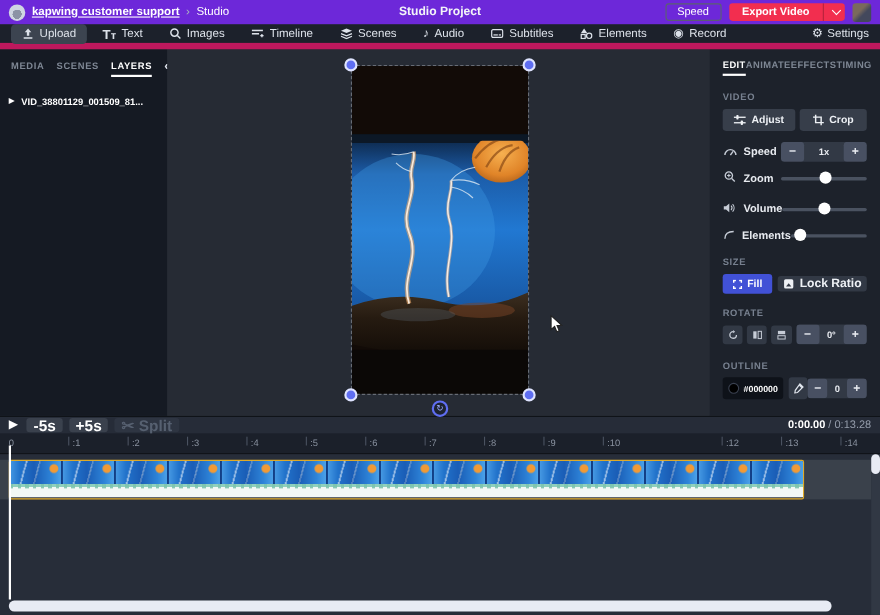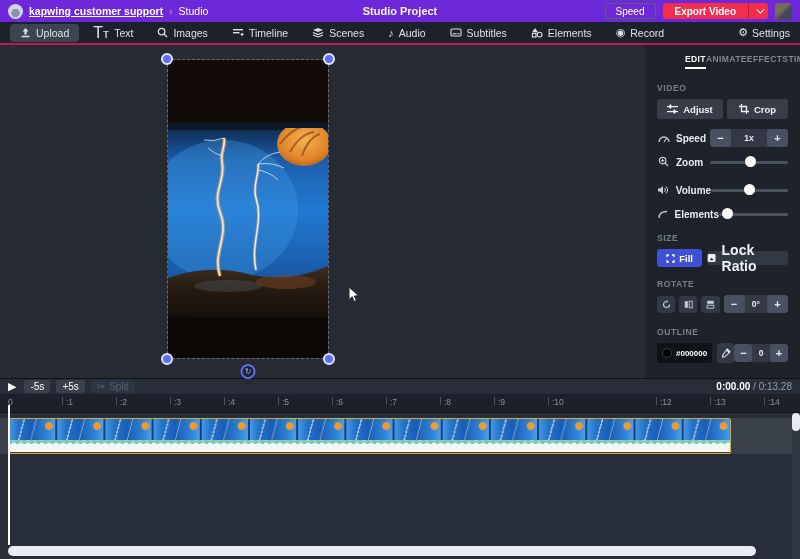--- a/index.html
+++ b/index.html
@@ -16,25 +16,25 @@
   .proj-title { position:absolute; left:50%; transform:translateX(-50%); font-size:11px; font-weight:bold; color:#f2f4f8; }
   .topbar-right { margin-left:auto; display:flex; align-items:center; gap:7px; }
   .btn-share { height:16px; padding:0 10px; font-size:10px; color:#fff; background:transparent; border:1px solid #5a6270; border-radius:3px; display:flex; align-items:center; }
   .btn-export { height:16px; display:flex; align-items:stretch; background:#f22e4f; border-radius:3px; overflow:hidden; }
   .btn-export .lbl { padding:0 12px; font-size:10px; font-weight:bold; color:#fff; display:flex; align-items:center; }
   .btn-export .chev { width:20px; border-left:1px solid rgba(0,0,0,.25); display:flex; align-items:center; justify-content:center; }
   .chev-down { width:6px; height:6px; border-right:1.5px solid #fff; border-bottom:1.5px solid #fff; transform:rotate(45deg) translateY(-2px); }
   .user-avatar { width:17px; height:17px; border-radius:3px; background:linear-gradient(135deg,#7a6a5c 0 40%,#43485c 60%); }
 
   
-  .menubar { height:23px; background:#1c212b; border-bottom:2px solid #be185d; display:flex; align-items:center; padding:0 10px; gap:4px; }
+  .menubar { height:23px; background:#1c212b; border-bottom:6px solid #be185d; display:flex; align-items:center; padding:0 10px; gap:4px; }
   .menu-item { display:flex; align-items:center; gap:5px; font-size:10.5px; color:#dde2ea; padding:3px 10px; border-radius:4px; white-space:nowrap; }
   .menu-item.active { background:#3c4450; }
   .menu-item svg { display:block; }
-  .micon-txt { font-weight:normal; font-size:16px; letter-spacing:0; color:#dde2ea; }
+  .micon-txt { font-weight:bold; font-size:12px; letter-spacing:0; color:#dde2ea; }
   .menu-settings { margin-left:auto; display:flex; align-items:center; gap:4px; font-size:10.5px; color:#dde2ea; }
   .gear { font-size:11px; }
 
   
   .main { display:flex; height:333px; }
   .sidebar { width:152px; background:#151a23; flex:0 0 auto; }
   .side-head { display:flex; align-items:center; gap:11px; padding:9px 8px 7px 10px; }
   .side-tab { font-size:8.5px; letter-spacing:.6px; color:#7e8794; font-weight:bold; position:relative; }
   .side-tab.active { color:#fff; }
   .side-tab.active:after { content:""; position:absolute; left:0; right:0; bottom:-5px; height:2px; background:#fff; }
@@ -46,51 +46,51 @@
   .canvas { flex:1; position:relative; background:#262b34; }
   .stage { position:absolute; left:168px; top:15px; width:160px; height:298px; outline:1px dashed rgba(200,205,215,.4); }
   .stage svg.vid { display:block; }
   .handle { position:absolute; width:12px; height:12px; border-radius:50%; background:#5f6ef2; border:2px solid #dfe4ff; }
   .h-tl { left:-7px; top:-7px; } .h-tr { right:-7px; top:-7px; }
   .h-bl { left:-7px; bottom:-7px; } .h-br { right:-7px; bottom:-7px; }
   .rotate-handle { position:absolute; left:50%; bottom:-21px; transform:translateX(-50%); width:15px; height:15px; border-radius:50%; background:#1d2331; border:2px solid #5f6ef2; color:#9fadff; font-size:8px; display:flex; align-items:center; justify-content:center; line-height:1; }
   .cursor { position:absolute; left:348px; top:241px; }
 
   .inspector { width:155px; background:#1d222b; flex:0 0 auto; padding:0 12px; overflow:hidden; }
-  .insp-tabs { display:flex; padding-top:9px;margin-left:28px; }
+  .insp-tabs { display:flex; padding-top:9px; }
   .insp-tab { font-size:8.5px; letter-spacing:.4px; font-weight:bold; color:#7e8794; position:relative; padding-bottom:5px; }
   .insp-tab.active { color:#fff; }
   .insp-tab.active:after { content:""; position:absolute; left:0; right:0; bottom:0; height:2px; background:#fff; }
   .sec-label { font-size:8.5px; letter-spacing:.6px; color:#77808f; font-weight:bold; }
   .mt14{margin-top:14px;} .mt12{margin-top:12px;} .mt10{margin-top:10px;} .mt6{margin-top:6px;}
   .row { display:flex; align-items:center; }
   .btn2 { height:20px; background:#373e4a; border-radius:3px; color:#eef1f5; font-size:9.5px; font-weight:bold; display:flex; align-items:center; justify-content:center; gap:5px; }
   .btn-adjust { width:66px; } .btn-crop { width:61px; margin-left:4px; }
   .ctl-label { font-size:10px; color:#e8ebf0; font-weight:bold; margin-left:6px; }
   .ctl-icon { width:13px; text-align:center; color:#c6ccd6; }
   .grp { margin-left:auto; width:78px; height:18px; background:#323945; border-radius:3px; display:flex; align-items:center; overflow:hidden; }
   .grp .pm { width:21px; height:18px; background:#485062; color:#e8ebf0; font-size:11px; font-weight:bold; display:flex; align-items:center; justify-content:center; border-radius:3px; }
   .grp .val { flex:1; text-align:center; font-size:8.5px; font-weight:bold; color:#e8ebf0; }
   .slider { margin-left:auto; width:78px; height:12px; position:relative; }
   .slider .track { position:absolute; left:0; right:0; top:5px; height:3px; border-radius:2px; background:#4a5260; }
   .slider .knob { position:absolute; top:0; width:11px; height:11px; border-radius:50%; background:#fff; }
   .btn-fill { width:46px; height:18px; background:#4151d6; border-radius:3px; color:#fff; font-size:9.5px; font-weight:bold; display:flex; align-items:center; justify-content:center; gap:4px; }
-  .btn-lock { width:82px; height:14px; margin-left:5px; background:#323945; border-radius:3px; color:#eef1f5; font-size:14px; font-weight:bold; display:flex; align-items:center; justify-content:center; gap:5px; }
+  .btn-lock { width:82px; height:14px; margin-left:5px; background:#323945; border-radius:3px; color:#eef1f5; font-size:11px; font-weight:bold; display:flex; align-items:center; justify-content:center; gap:5px; }
   .sq-btn { width:22px; height:17px; background:#323945; border-radius:3px; color:#c6ccd6; display:flex; align-items:center; justify-content:center; margin-right:4px; font-size:9px; }
   .chip { width:58px; height:20px; background:#0e1219; border-radius:3px; display:flex; align-items:center; gap:4px; padding:0 5px; }
   .chip .dot { width:10px; height:10px; border-radius:50%; background:#000; border:1px solid #3a4150; }
   .chip .hex { font-size:8px; color:#fff; font-weight:bold; }
   .dropper { width:20px; height:20px; margin-left:5px; background:#323945; border-radius:3px; color:#dfe4ec; display:flex; align-items:center; justify-content:center; }
   .grp.small { width:62px; }
   .grp.small .pm { width:18px; }
 
   
   .tl-controls { height:16px; background:#262c38; border-top:1px solid #0e1116; display:flex; align-items:center; padding:0 8px; gap:6px; }
   .play-btn { color:#fff; font-size:11px; line-height:1; margin-right:2px; }
-  .tbtn { height:13px; padding:0 6px; background:#3a414d; border-radius:3px; color:#fff; font-size:10px; font-weight:normal; display:flex; align-items:center; }
+  .tbtn { height:13px; padding:0 6px; background:#3a414d; border-radius:3px; color:#fff; font-size:14px; font-weight:bold; display:flex; align-items:center; }
   .tbtn.disabled { background:rgba(58,65,80,.45); color:#566070; gap:4px; }
   .tl-time { margin-left:auto; font-size:10px; color:#959dab; white-space:nowrap; }
   .tl-time .cur { color:#fff; font-weight:bold; }
   .tl-right { margin-left:auto; display:flex; align-items:center; gap:8px; }
   .zoom-dashes { display:flex; gap:3px; }
   .zoom-dashes i { width:10px; height:3px; border-radius:2px; background:#4a6cf0; }
   .wbtn { height:14px; padding:0 14px; background:#3d4450; border-radius:3px; color:#fff; font-size:9.5px; font-weight:bold; display:flex; align-items:center; }
   .tl-close { color:#fff; font-size:13px; font-weight:bold; margin-left:4px; }
 
   
@@ -204,20 +204,32 @@
       <span>Record</span>
     </span>
     <span class="menu-settings">
       <span class="gear">⚙</span>
       <span>Settings</span>
     </span>
   </div>
 
   <div class="main">
 
+    <aside class="sidebar">
+      <div class="side-head">
+        <span class="side-tab">MEDIA</span>
+        <span class="side-tab">SCENES</span>
+        <span class="side-tab active">LAYERS</span>
+        <span class="side-collapse">‹</span>
+      </div>
+      <div class="layer-item">
+        <span class="tri">▶</span>
+        <span class="nm">VID_38801129_001509_81...</span>
+      </div>
+    </aside>
 
     <div class="canvas">
       <div class="stage">
         <svg class="vid" width="160" height="298" viewBox="0 0 160 298">
           <defs>
             <linearGradient id="water" x1="0" y1="0" x2="0" y2="1">
               <stop offset="0" stop-color="#0f2e55"></stop>
                 <stop offset=".18" stop-color="#1c5ca8"></stop>
               <stop offset=".5" stop-color="#2178d2"></stop>
                 <stop offset="1" stop-color="#17549e"></stop>

